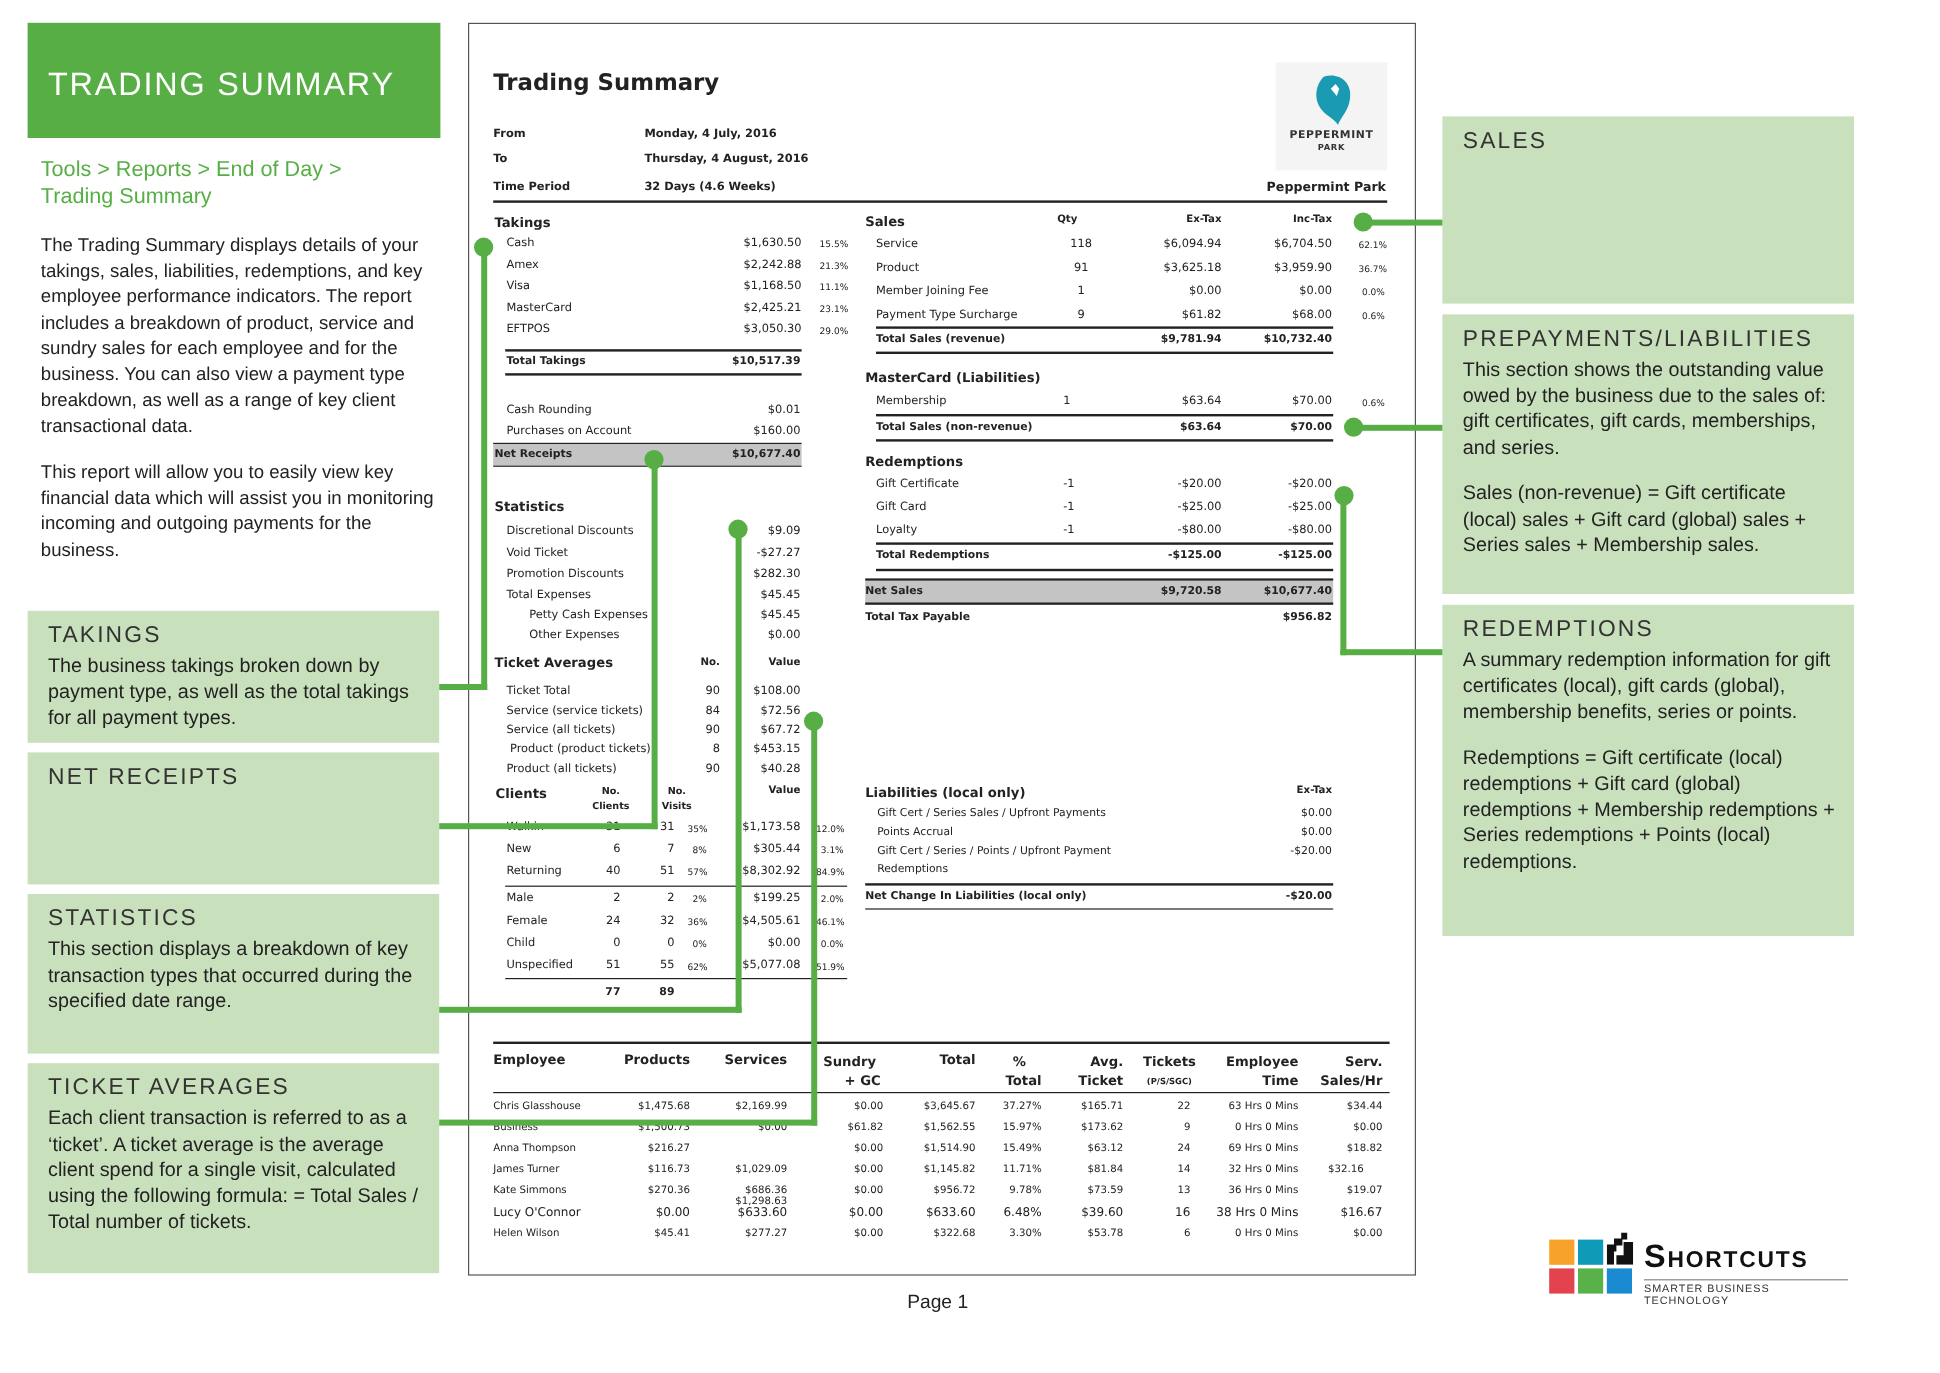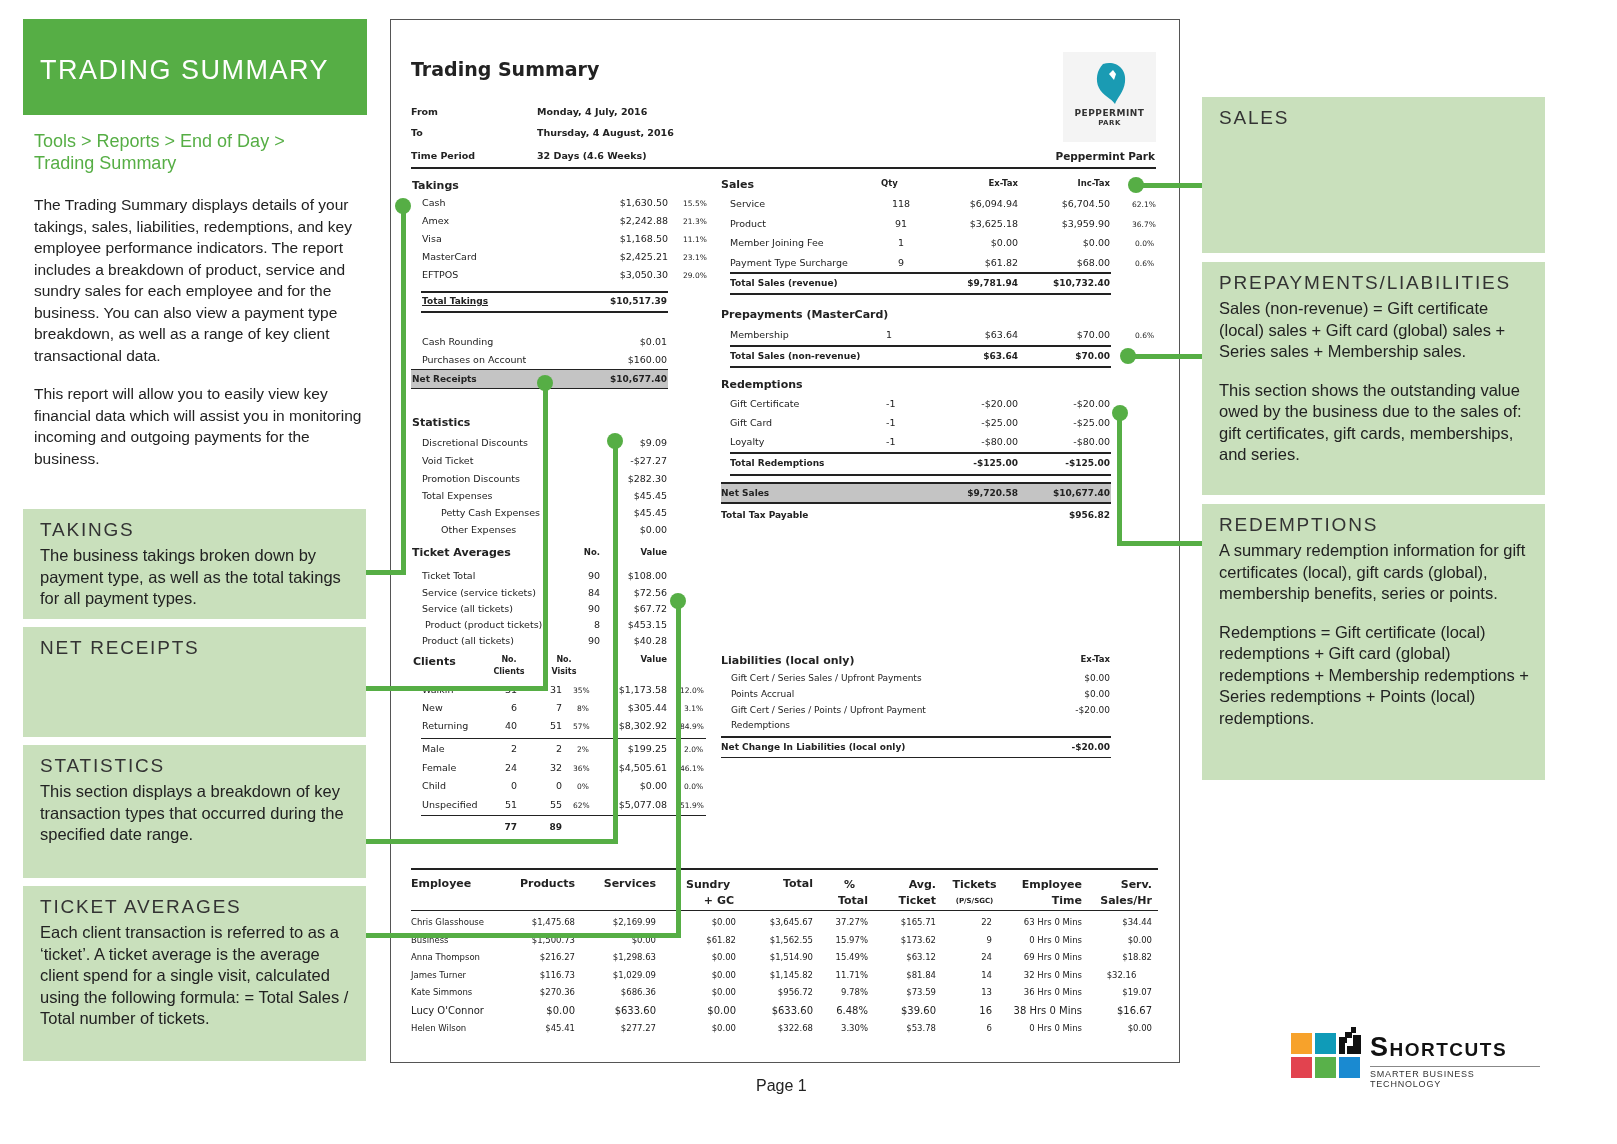--- a/index.html
+++ b/index.html
@@ -82,22 +82,22 @@
       <p>Each client transaction is referred to as a ‘ticket’. A ticket average is the average client spend for a single visit, calculated using the following formula: = Total Sales / Total number of tickets.</p>
     </div>
 </div>
 
 <div class="abs callout" style="left:1202px;top:97px;width:343px;height:156px;">
   <div class="c-head">SALES</div>
 </div>
 <div class="abs callout" style="left:1202px;top:262px;width:343px;height:233px;">
   <div class="c-head">PREPAYMENTS/LIABILITIES</div>
   <div class="c-body">
+    <p>This section shows the outstanding value owed by the business due to the sales of: gift certificates, gift cards, memberships, and series.</p>
     <p>Sales (non-revenue) = Gift certificate (local) sales + Gift card (global) sales + Series sales + Membership sales.</p>
-    <p>This section shows the outstanding value owed by the business due to the sales of: gift certificates, gift cards, memberships, and series.</p>
   </div>
 </div>
 <div class="abs callout" style="left:1202px;top:504px;width:343px;height:276px;">
   <div class="c-head">REDEMPTIONS</div>
   <div class="c-body">
     <p>A summary redemption information for gift certificates (local), gift cards (global), membership benefits, series or points.</p>
     <p>Redemptions = Gift certificate (local) redemptions + Gift card (global) redemptions + Membership redemptions + Series redemptions + Points (local) redemptions.</p>
   </div>
 </div>
 
@@ -147,21 +147,21 @@
     <span class="abs r" style="left:150px;width:107px;">$2,425.21</span>
     <span class="abs pct" style="left:272px;top:2px;">23.1%</span>
   </div>
   <div style="position:relative;height:18px;" class="rep">
     <span class="abs" style="left:11px;">EFTPOS</span>
     <span class="abs r" style="left:150px;width:107px;">$3,050.30</span>
     <span class="abs pct" style="left:272px;top:2px;">29.0%</span>
   </div>
 </div>
 <div class="abs hline" style="left:421px;top:291px;width:247px;"></div>
-<div class="abs rep rep-b" style="left:422px;top:296px;font-size:9px;text-decoration:underline;">Total Takings</div>
+<div class="abs rep rep-b" style="left:422px;top:296px;font-size:9px;">Total Takings</div>
 <div class="abs rep rep-b r" style="left:560px;top:296px;width:107px;font-size:9px;">$10,517.39</div>
 <div class="abs hline" style="left:421px;top:311px;width:247px;"></div>
 
 <div class="abs rep" style="left:422px;top:336px;">Cash Rounding</div>
 <div class="abs rep r" style="left:560px;top:336px;width:107px;">$0.01</div>
 <div class="abs rep" style="left:422px;top:354px;">Purchases on Account</div>
 <div class="abs rep r" style="left:560px;top:354px;width:107px;">$160.00</div>
 <div class="abs hline1" style="left:411px;top:369px;width:257px;"></div>
 <div class="abs graybar" style="left:411px;top:370px;width:257px;height:18px;"></div>
 <div class="abs rep rep-b" style="left:412px;top:374px;font-size:9px;">Net Receipts</div>
@@ -312,21 +312,21 @@
     <span class="abs r" style="left:319px;width:70px;">$68.00</span>
     <span class="abs pct" style="left:414px;top:2px;">0.6%</span>
   </div>
 </div>
 <div class="abs hline" style="left:730px;top:272px;width:381px;"></div>
 <div class="abs rep rep-b" style="left:730px;top:278px;font-size:9px;">Total Sales (revenue)</div>
 <div class="abs rep rep-b r" style="left:950px;top:278px;width:68px;font-size:9px;">$9,781.94</div>
 <div class="abs rep rep-b r" style="left:1040px;top:278px;width:70px;font-size:9px;">$10,732.40</div>
 <div class="abs hline" style="left:730px;top:293px;width:381px;"></div>
 
-<div class="abs rep hdr" style="left:721px;top:308px;">Prepayments (MasterCard)</div>
+<div class="abs rep hdr" style="left:721px;top:308px;">MasterCard (Liabilities)</div>
 <div class="abs rep" style="left:730px;top:329px;">Membership</div>
 <div class="abs rep" style="left:886px;top:329px;width:30px;">1</div>
 <div class="abs rep r" style="left:950px;top:329px;width:68px;">$63.64</div>
 <div class="abs rep r" style="left:1040px;top:329px;width:70px;">$70.00</div>
 <div class="abs rep pct" style="left:1135px;top:331px;">0.6%</div>
 <div class="abs hline" style="left:730px;top:345px;width:381px;"></div>
 <div class="abs rep rep-b" style="left:730px;top:351px;font-size:9px;">Total Sales (non-revenue)</div>
 <div class="abs rep rep-b r" style="left:950px;top:351px;width:68px;font-size:9px;">$63.64</div>
 <div class="abs rep rep-b r" style="left:1040px;top:351px;width:70px;font-size:9px;">$70.00</div>
 <div class="abs hline" style="left:730px;top:366px;width:381px;"></div>
@@ -427,21 +427,21 @@
       <span class="abs" style="left: 340px; width: 62px; text-align: right;">$1,562.55</span>
       <span class="abs" style="left: 400px; width: 57px; text-align: right;">15.97%</span>
       <span class="abs" style="left: 465px; width: 60px; text-align: right;">$173.62</span>
       <span class="abs" style="left: 536px; width: 45px; text-align: right;">9</span>
       <span class="abs" style="left: 595px; width: 76px; text-align: right;">0 Hrs 0 Mins</span>
       <span class="abs" style="left: 680px; width: 61px; text-align: right;">$0.00</span>
     </div>
     <div style="position: relative; height: 17.6px; font-size: 8.5px;">
       <span class="abs" style="left: 0px; width: 100px; text-align: left;">Anna Thompson</span>
       <span class="abs" style="left: 100px; width: 64px; text-align: right;">$216.27</span>
-      <span class="abs" style="left: 180px; width: 65px; text-align: right;">$1,298.63</span>
+      <span class="abs" style="left: 180px; width: 65px; text-align: right; margin-top: 44px;">$1,298.63</span>
       <span class="abs" style="left: 265px; width: 60px; text-align: right;">$0.00</span>
       <span class="abs" style="left: 340px; width: 62px; text-align: right;">$1,514.90</span>
       <span class="abs" style="left: 400px; width: 57px; text-align: right;">15.49%</span>
       <span class="abs" style="left: 465px; width: 60px; text-align: right;">$63.12</span>
       <span class="abs" style="left: 536px; width: 45px; text-align: right;">24</span>
       <span class="abs" style="left: 595px; width: 76px; text-align: right;">69 Hrs 0 Mins</span>
       <span class="abs" style="left: 680px; width: 61px; text-align: right;">$18.82</span>
     </div>
     <div style="position: relative; height: 17.6px; font-size: 8.5px;">
       <span class="abs" style="left: 0px; width: 100px; text-align: left;">James Turner</span>

